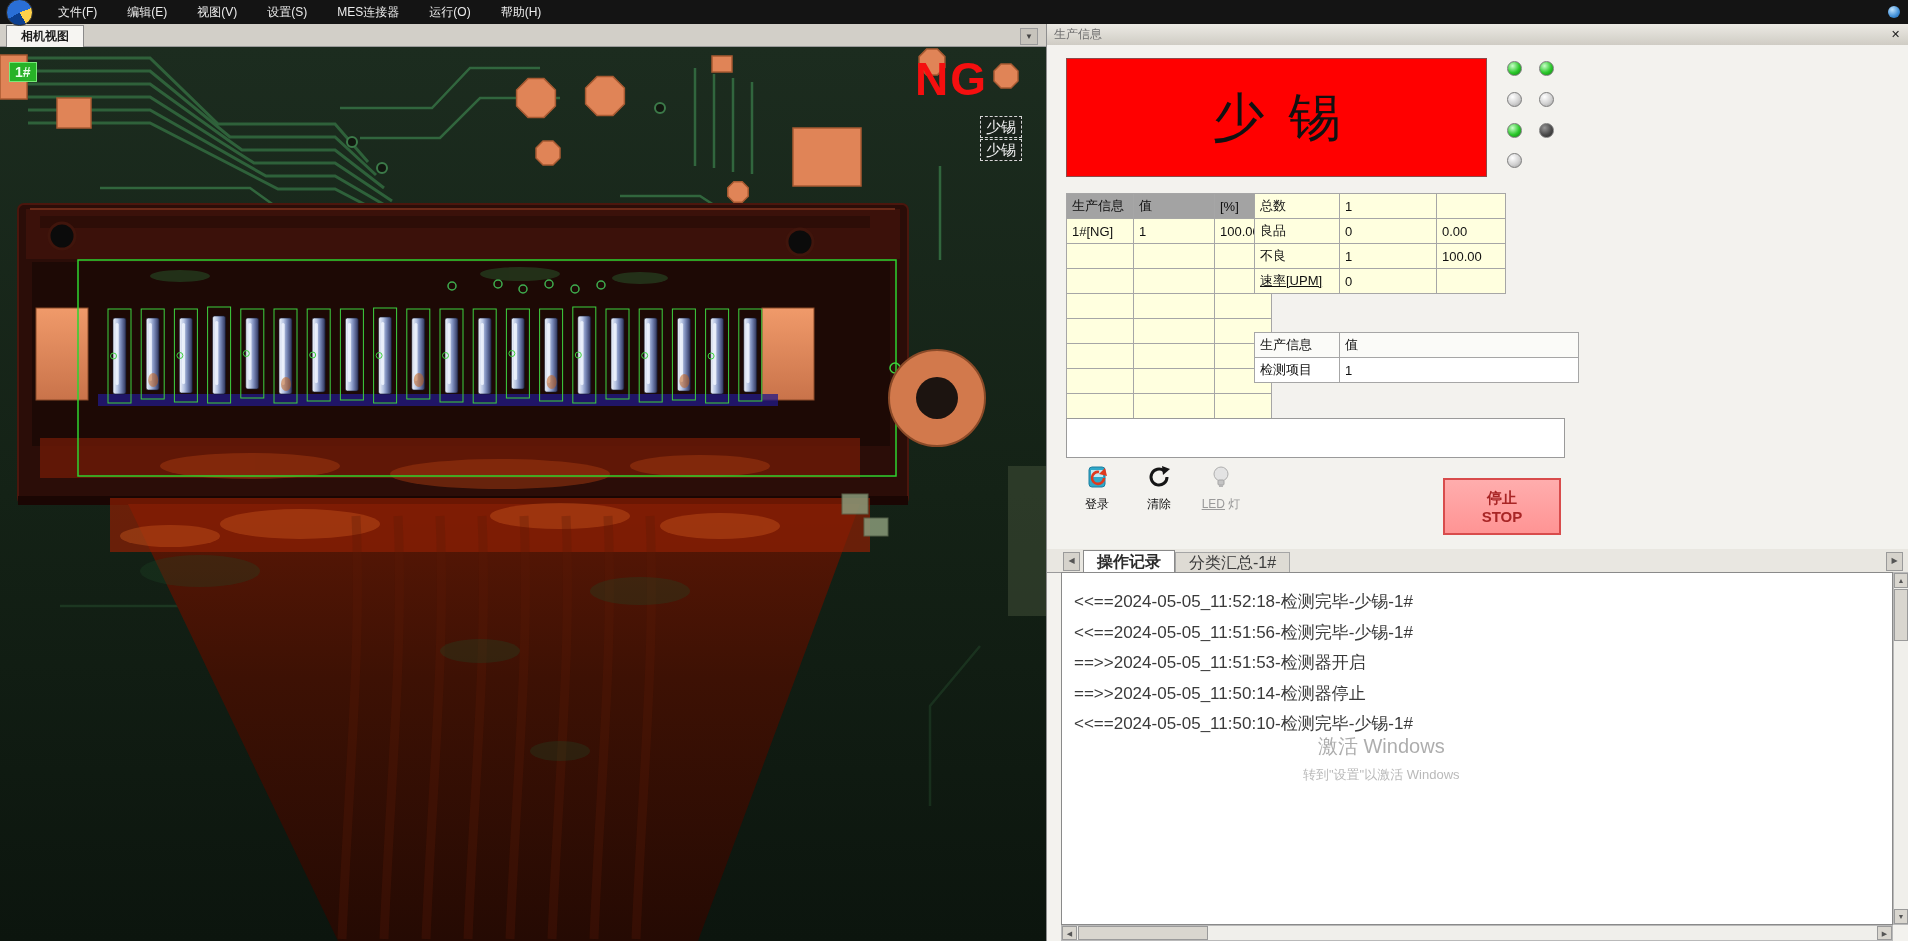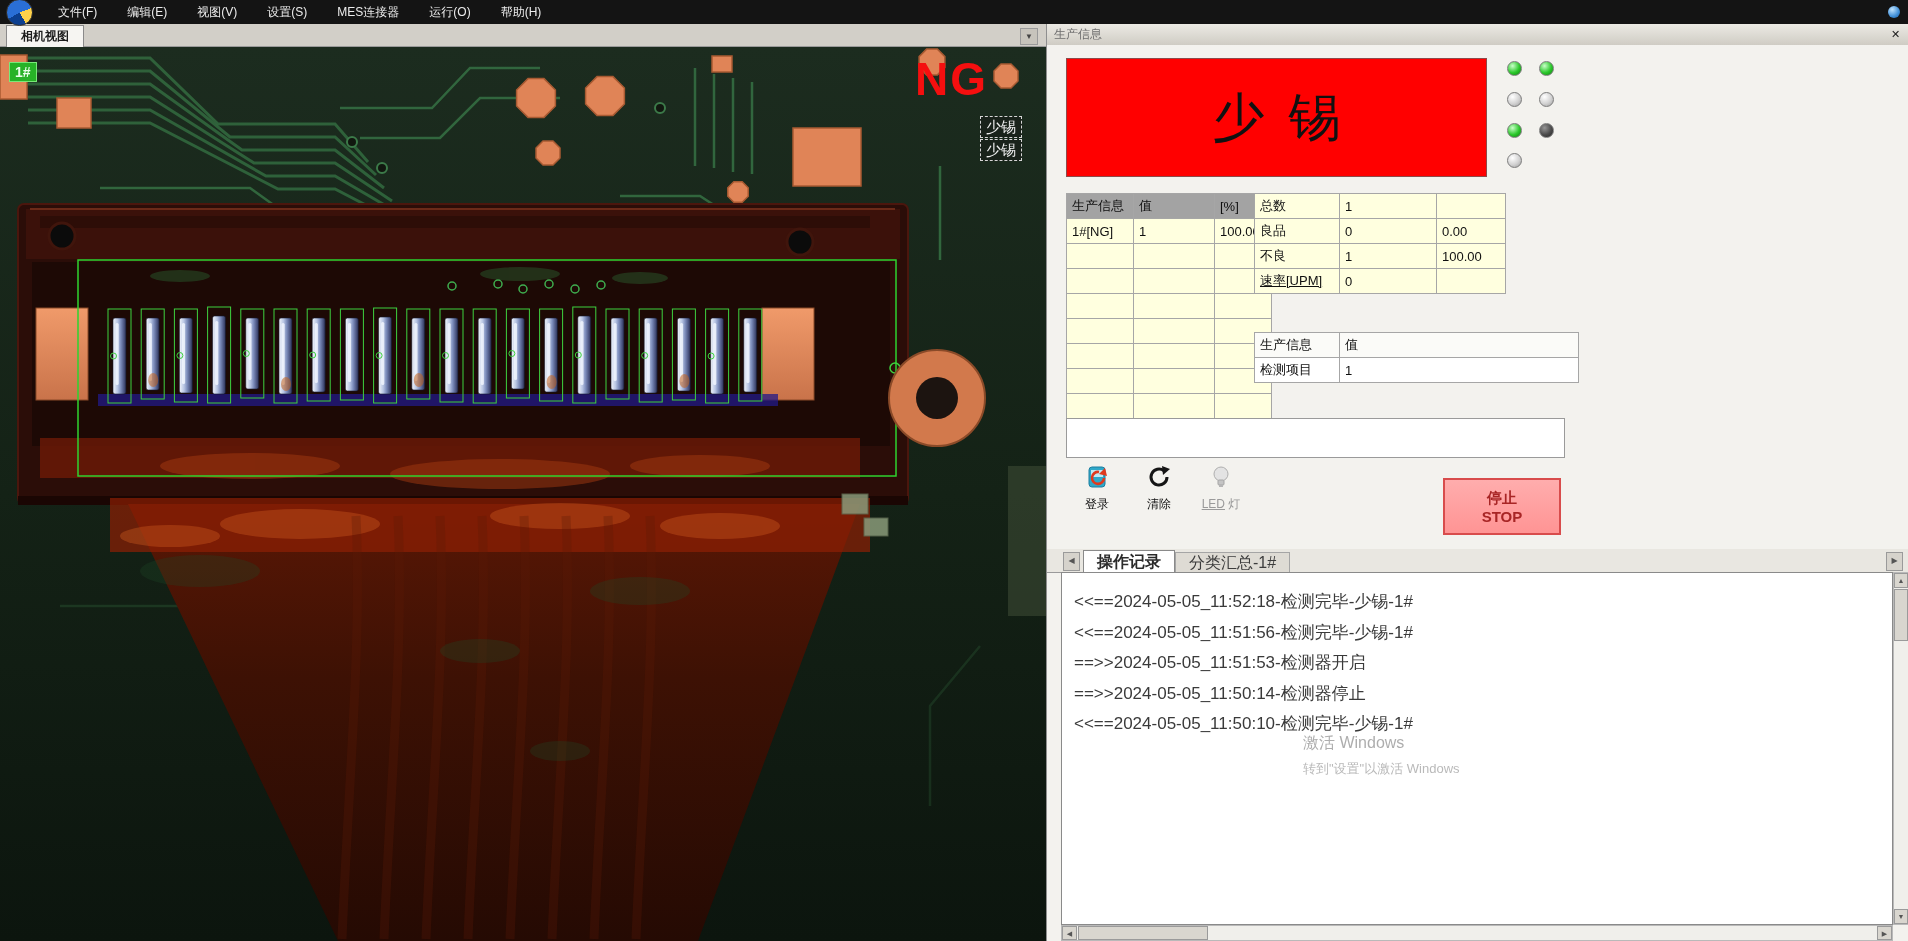--- a/index.html
+++ b/index.html
@@ -86,21 +86,21 @@
   .vscroll .sbtn{left:0;width:14px;height:15px;line-height:14px;}
   .vscroll .up{top:0;}
   .vscroll .down{bottom:0;}
   .vscroll .thumb{position:absolute;left:0;width:14px;top:16px;height:52px;background:#d9d6cf;border:1px solid #9a9a9a;box-sizing:border-box;}
   .hscroll .sbtn{top:0;height:14px;width:15px;line-height:13px;}
   .hscroll .lft{left:0;}
   .hscroll .rgt{right:0;}
   .hscroll .thumb{position:absolute;top:0;height:14px;left:16px;width:130px;background:#d9d6cf;border:1px solid #9a9a9a;box-sizing:border-box;}
 
   .watermark{position:absolute;left:256px;top:688px;z-index:20;pointer-events:none;}
-  .wm1{font-size:16px;color:rgba(105,105,105,0.55);}
+  .wm1{font-size:20px;color:rgba(105,105,105,0.55);text-align:center;}
   .wm2{font-size:13px;color:rgba(115,115,115,0.5);margin-top:6px;}
 </style>
 </head>
 <body>
 
 <div class="app">
 
   <div class="menubar">
     <div class="logo"></div>
     <div id="menu-items">

